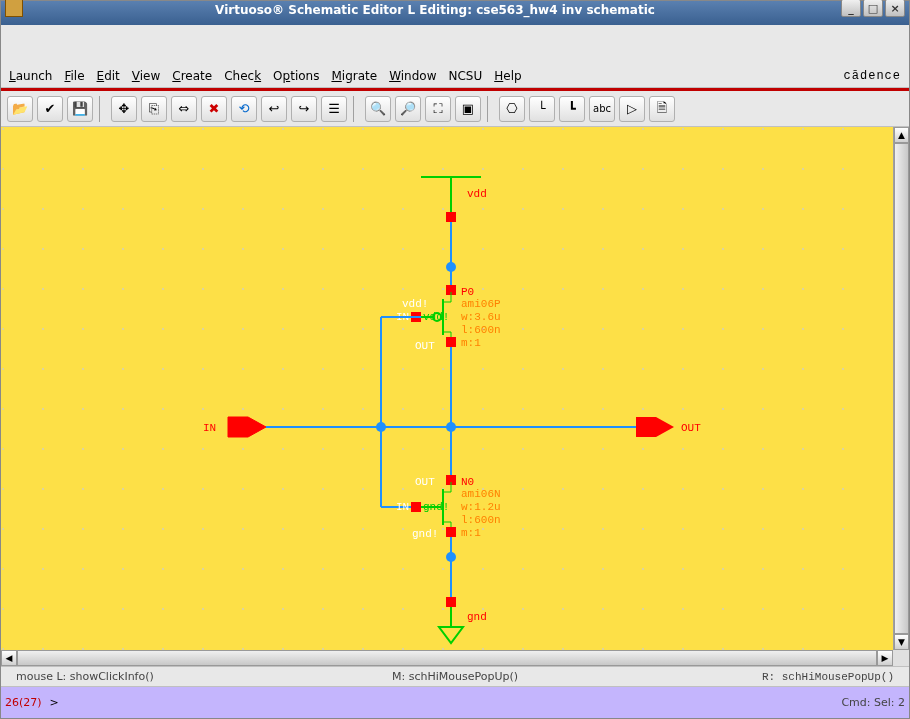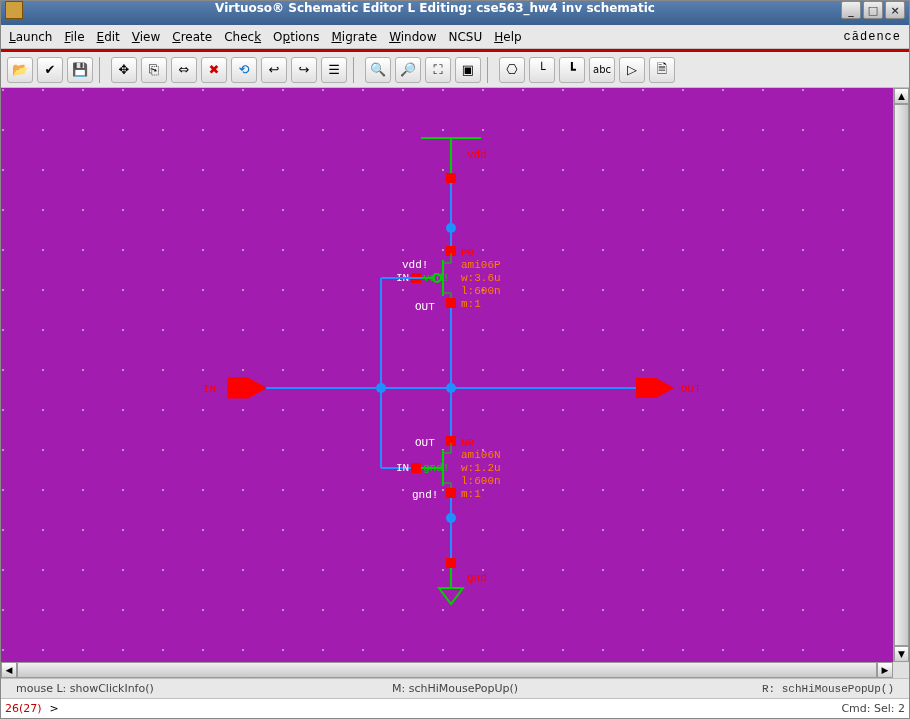--- a/index.html
+++ b/index.html
@@ -1,59 +1,59 @@
 <!DOCTYPE html>
 <html><head>
 <meta charset="utf-8">
 <style>
 * { margin: 0; padding: 0; box-sizing: border-box; font-family: "DejaVu Sans", Arial, sans-serif; }
 body { width: 910px; height: 719px; background: #e8e8e8; overflow: hidden; font-size: 12px; }
 
 .window { width: 910px; height: 719px; border: 1px solid #888; display: flex; flex-direction: column; background: #e8e8e8; }
 
 
-.titlebar { height: 24px; background: linear-gradient(to bottom, #5a80b0, #3a6090); display: flex; align-items: flex-start; color: #fff; font-weight: bold; font-size: 12px; padding: 0 4px; }
+.titlebar { height: 24px; background: linear-gradient(to bottom, #5a80b0, #3a6090); display: flex; align-items: flex-end; color: #fff; font-weight: bold; font-size: 12px; padding: 8px 4px; }
 .titlebar .appicon { width: 18px; height: 18px; background: #d0a040; border: 1px solid #805000; margin-right: 6px; }
 .titlebar .title { flex: 1; text-align: center; }
 .titlebar .winbtns { display: flex; gap: 2px; }
 .titlebar .winbtn { width: 20px; height: 18px; background: linear-gradient(#f0f0f0, #c0c0c0); border: 1px solid #888; border-radius: 2px; display: flex; align-items: center; justify-content: center; font-size: 11px; font-weight: bold; cursor: pointer; color: #333; }
 
 
-.menubar { height: 24px; display: flex; align-items: center; padding: 0 8px; gap: 12px; border-bottom: 1px solid #c0c0c0; background: #e8e8e8; }
+.menubar { height: 24px; display: flex; align-items: center; padding: 0 8px; gap: 12px; border-bottom: 1px solid #c0c0c0; background: #e8e8e8; margin-top: 39px; }
 .menubar span { cursor: pointer; }
 .menubar span u { text-decoration: underline; }
 .brand { margin-left: auto; font-family: Liberation Mono, monospace; font-size: 12px; letter-spacing: 1px; }
 .redline { height: 3px; background: #c00000; }
 
 
 .toolbar { height: 36px; display: flex; align-items: center; padding: 4px 6px; gap: 4px; border-bottom: 1px solid #c0c0c0; background: #e8e8e8; }
 .tbtn { width: 26px; height: 26px; background: linear-gradient(#fff, #e0e0e0); border: 1px solid #b0b0b0; border-radius: 3px; display: flex; align-items: center; justify-content: center; cursor: pointer; font-size: 13px; }
 .tsep { width: 6px; height: 26px; border-left: 1px solid #a0a0a0; margin: 0 2px; }
 
 
 .canvas-wrap { flex: 1; display: flex; position: relative; }
-.canvas { flex: 1; background: #a21caf; position: relative; overflow: hidden; }
+.canvas { flex: 1; background: #fde047; position: relative; overflow: hidden; }
 .canvas svg { position: absolute; inset: 0; }
 .vscroll { width: 16px; background: #e0e0e0; border-left: 1px solid #a0a0a0; display: flex; flex-direction: column; }
 .vscroll .up, .vscroll .down { height: 16px; background: linear-gradient(#fff, #d0d0d0); border: 1px solid #999; display: flex; align-items: center; justify-content: center; font-size: 9px; cursor: pointer; }
 .vscroll .track { flex: 1; background: #e8e8e8; position: relative; }
 .vscroll .thumb { position: absolute; top: 0; bottom: 0; width: 100%; background: linear-gradient(to right, #f0f0f0, #c8c8c8); border: 1px solid #999; }
 
 .hscroll-row { height: 16px; display: flex; }
 .hscroll { flex: 1; background: #e8e8e8; display: flex; }
 .hscroll .left, .hscroll .right { width: 16px; background: linear-gradient(#fff, #d0d0d0); border: 1px solid #999; display: flex; align-items: center; justify-content: center; font-size: 9px; cursor: pointer; }
 .hscroll .track { flex: 1; background: #e8e8e8; position: relative; }
 .hscroll .thumb { position: absolute; left: 0; right: 0; height: 100%; background: linear-gradient(#f0f0f0, #c8c8c8); border: 1px solid #999; }
 .hscroll-corner { width: 16px; background: #e0e0e0; }
 
 
 .status1 { height: 20px; display: flex; align-items: center; padding: 0 15px; font-size: 11px; color: #444; border-top: 1px solid #c0c0c0; background: #e8e8e8; }
 .status1 .mid { position: absolute; left: 50%; transform: translateX(-50%); text-align: right; }
 .status1 .right { margin-left: auto; font-family: Liberation Mono, monospace; }
-.status2 { height: 20px; display: flex; align-items: center; padding: 0 4px; font-size: 11px; border-top: 1px solid #c0c0c0; background: #ffffff; gap: 8px; }
+.status2 { height: 32px; display: flex; align-items: center; padding: 0 4px; font-size: 11px; border-top: 1px solid #c0c0c0; background: #c4b5fd; gap: 8px; }
 .status2 .coords { color: #c00000; }
 .status2 .prompt { flex: 1; }
 .status2 .cmd { color: #444; }
 
 
 .schtxt { font-family: "Courier New", monospace; font-size: 11px; fill: #f00; }
 .schtxt-w { fill: #fff; }
 .schtxt-g { fill: #0c0; }
 .schtxt-o { fill: #ff8000; }
 </style>

